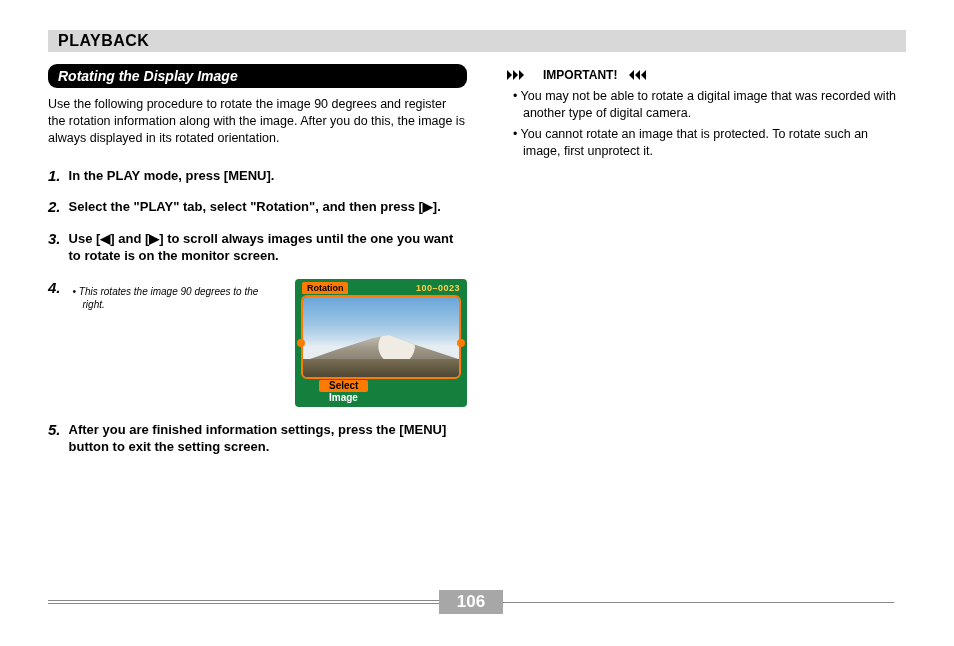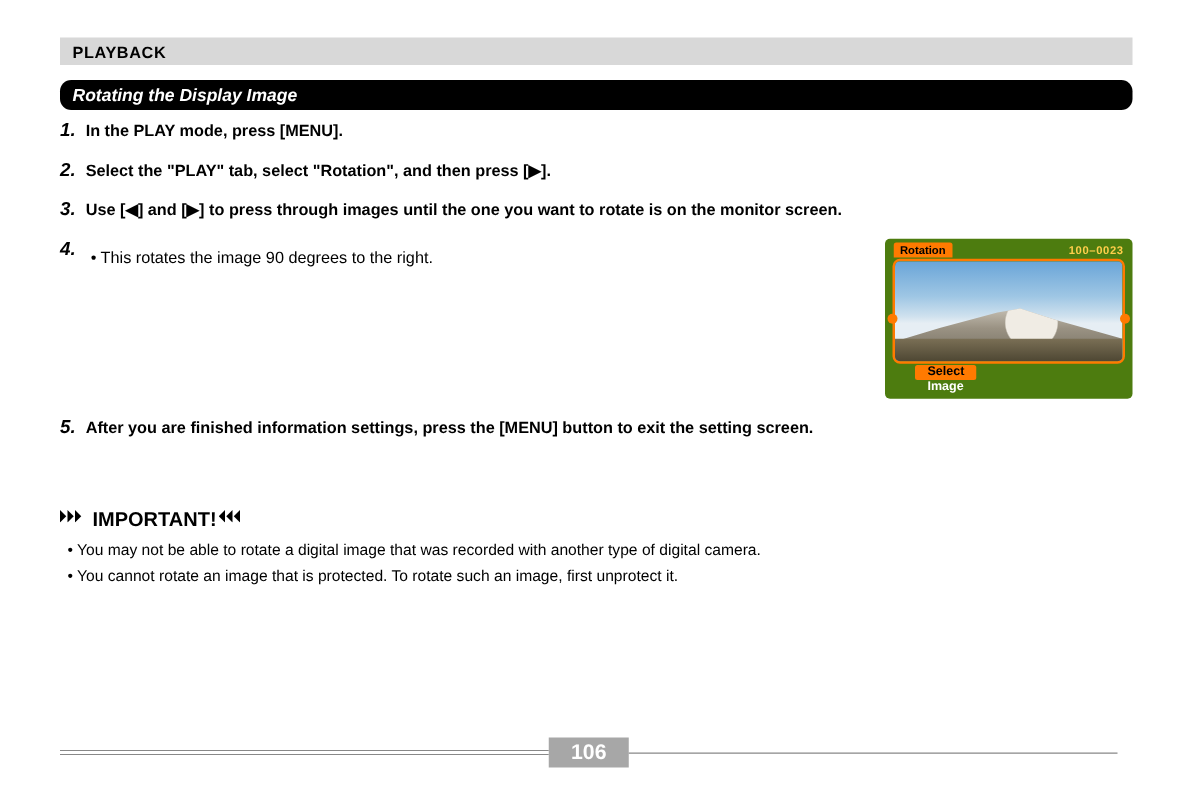--- a/index.html
+++ b/index.html
@@ -13,28 +13,27 @@
     position: relative;
     padding: 30px 48px 0 48px;
   }
   .header-bar {
     background: #d8d8d8;
     height: 22px;
     display: flex;
     align-items: center;
     padding-left: 10px;
     font-weight: bold;
-    font-size: 13px;
+    font-size: 16px;
     letter-spacing: 0.5px;
     margin-bottom: 12px;
   }
   .columns {
     display: flex;
     gap: 40px;
-    flex-direction: column;
   }
   .col-left { flex: 1.05; }
   .col-right { flex: 1; padding-top: 4px; }
   .section-title {
     background: #000;
     color: #fff;
     font-weight: bold;
     font-style: italic;
     font-size: 14px;
     padding: 4px 10px;
@@ -60,36 +59,37 @@
     white-space: nowrap;
   }
   .step-body {
     flex: 1;
     font-weight: bold;
     font-size: 13px;
     line-height: 1.35;
   }
   .sub-bullet {
     font-weight: normal;
-    font-size: 13px;
+    font-size: 10px;
     margin-top: 6px;
     padding-left: 14px;
     text-indent: -10px;
+    font-style: italic;
   }
   .step-flex {
     display: flex;
     gap: 12px;
     align-items: flex-start;
   }
   .step-flex .text { flex: 1; }
   
   .camera-shot {
-    width: 198px;
+    width: 172px;
     height: 128px;
-    background: #4d7c0f;
+    background: #15803d;
     border-radius: 4px;
     position: relative;
     overflow: hidden;
     flex-shrink: 0;
   }
   .cs-topbar {
     position: absolute; top: 3px; left: 3px; right: 3px; height: 13px;
     display: flex; justify-content: space-between; align-items: center;
     font-size: 9px; padding: 0 4px;
   }
@@ -128,23 +128,24 @@
     position:absolute; left:24px; bottom:3px; font-size:10px; line-height:12px;
   }
   .cs-opt-sel {
     background:#ff7a00; color:#000; font-weight:bold;
     padding:0 10px; border-radius:2px; display:inline-block;
   }
   .cs-opt { color:#fff; padding-left:10px; }
   
   .important-head {
     font-weight: bold;
-    font-size: 16px;
-    display: flex;
-    gap: 2px;
+    font-size: 12px;
+    display: flex;
+    align-items: center;
+    gap: 12px;
     margin-bottom: 6px;
   }
   .imp-icon { display:inline-flex; }
   .imp-icon svg { display:block; }
   .imp-list { list-style: none; font-size: 12.5px; line-height: 1.35; }
   .imp-list li {
     padding-left: 16px; text-indent: -10px; margin-bottom: 4px;
   }
   
   .footer {
@@ -166,36 +167,37 @@
 <body>
 
 <div class="header-bar">
   <span>PLAYBACK</span>
 </div>
 
 <div class="columns">
 
   <div class="col-left">
     <div class="section-title">Rotating the Display Image</div>
+    <p class="intro">Use the following procedure to rotate the image 90 degrees and register the rotation information along with the image. After you do this, the image is always displayed in its rotated orientation.</p>
 
     <ol class="steps">
 
       <li class="step">
         <span class="step-num">1.</span>
         <span class="step-body">In the PLAY mode, press [MENU].</span>
       </li>
 
       <li class="step">
         <span class="step-num">2.</span>
         <span class="step-body">Select the "PLAY" tab, select "Rotation", and then press [▶].</span>
       </li>
 
       <li class="step">
         <span class="step-num">3.</span>
-        <span class="step-body">Use [◀] and [▶] to press through images until the one you want to rotate is on the monitor screen.</span>
+        <span class="step-body">Use [◀] and [▶] to scroll always images until the one you want to rotate is on the monitor screen.</span>
       </li>
 
       <li class="step">
         <span class="step-num">4.</span>
         <div class="step-body step-flex">
           <div class="text">
             <div class="sub-bullet">•  This rotates the image 90 degrees to the right.</div>
           </div>
           <div class="camera-shot">
             <div class="cs-topbar">

